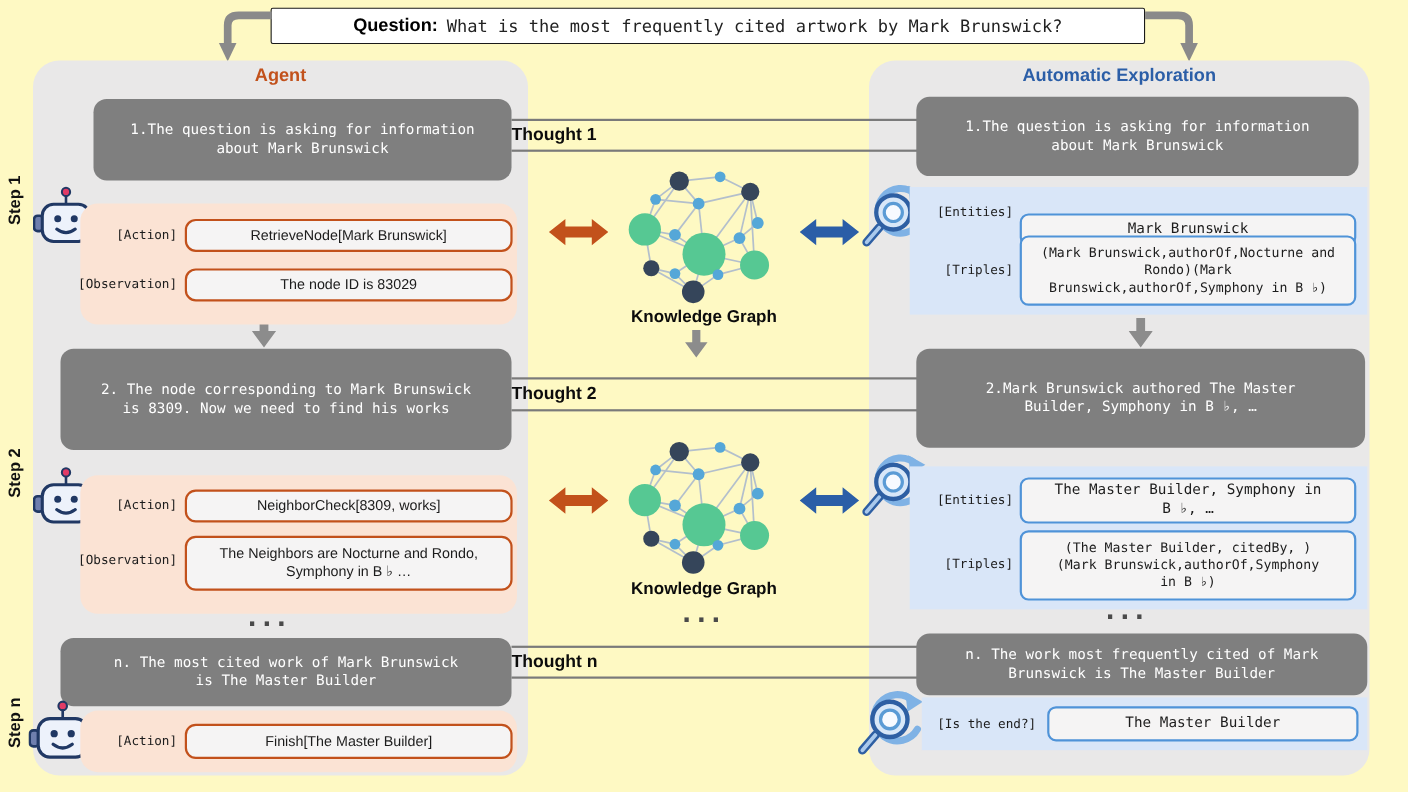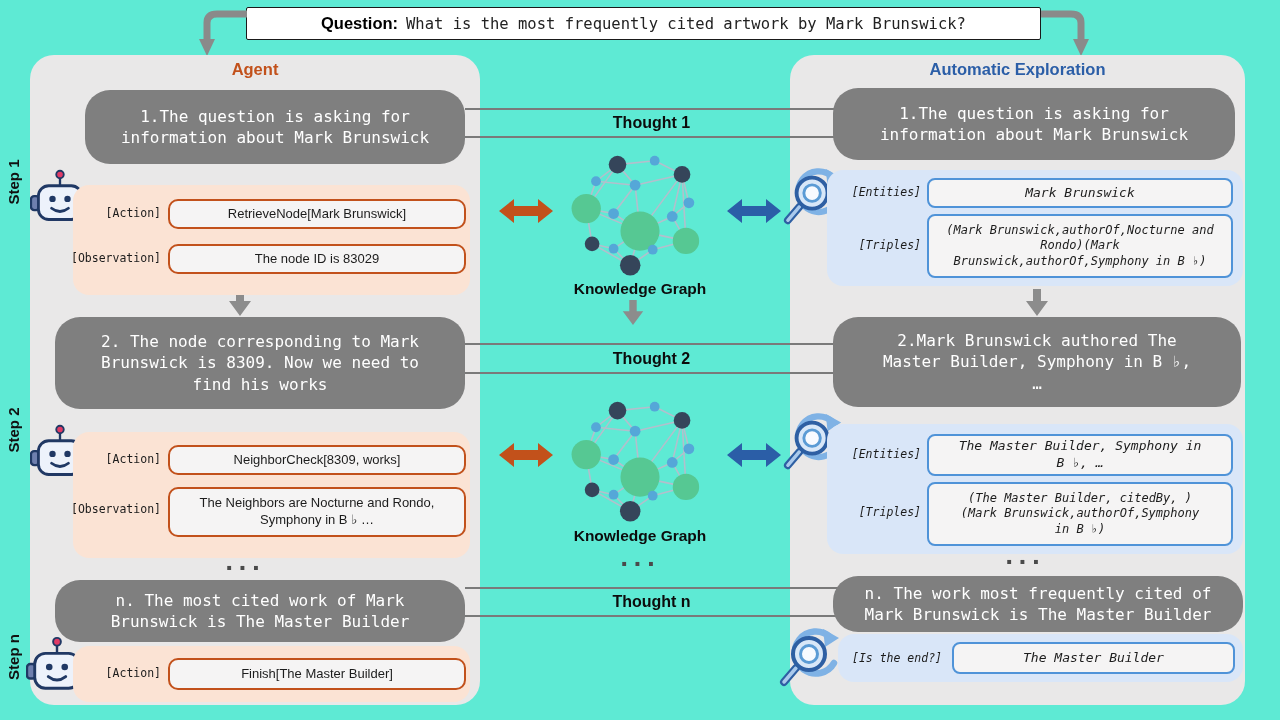--- a/index.html
+++ b/index.html
@@ -1,36 +1,36 @@
 <!DOCTYPE html>
 <html><head>
 <meta charset="utf-8">
 <style>
   html,body{margin:0;padding:0;background:#ffffff;}
-  #stage{position:relative;width:1280px;height:720px;background:#5eead4;overflow:hidden;
+  #stage{position:relative;width:1280px;height:720px;background:#fef9c3;overflow:hidden;
          font-family:"Liberation Sans",sans-serif;}
   .panel{position:absolute;background:#e9e8e8;border-radius:24px;}
   .panel-title{position:absolute;text-align:center;font-weight:bold;font-size:16.5px;}
   .t-agent{color:#c2511b;}
   .t-exp{color:#2b5ea7;}
   .step-label{position:absolute;width:80px;height:20px;text-align:center;font-weight:bold;
               font-size:15px;color:#111;transform:rotate(-90deg);}
   .qbox{position:absolute;left:246px;top:7px;width:795px;height:33px;background:#fff;
         border:1.6px solid #1a1a1a;border-radius:2px;display:flex;align-items:center;
         justify-content:center;gap:8px;box-sizing:border-box;}
   .qlabel{font-weight:bold;font-size:16.5px;color:#000;}
   .qtext{font-family:"DejaVu Sans Mono","DejaVu Sans",monospace;font-size:15.5px;color:#222;}
-  .tb{position:absolute;background:#7f7f7f;color:#fff;border-radius:25px;
-      font-family:"DejaVu Sans Mono","DejaVu Sans",monospace;font-size:16px;line-height:1.32;
+  .tb{position:absolute;background:#7f7f7f;color:#fff;border-radius:12px;
+      font-family:"DejaVu Sans Mono","DejaVu Sans",monospace;font-size:13px;line-height:1.32;
       display:flex;align-items:center;justify-content:center;text-align:center;box-sizing:border-box;}
   .band{position:absolute;border-top:2px solid #7a7a7a;border-bottom:2px solid #7a7a7a;
-        display:flex;align-items:center;justify-content:center;box-sizing:border-box;}
+        display:flex;align-items:center;justify-content:flex-start;box-sizing:border-box;}
   .band-label{font-weight:bold;font-size:16px;color:#0c0c0c;}
   .act-panel{position:absolute;background:#fbe3d4;border-radius:16px;}
-  .exp-panel{position:absolute;background:#d9e6f8;border-radius:16px;font-style:italic;}
+  .exp-panel{position:absolute;background:#d9e6f8;border-radius:0;}
   .row-label{position:absolute;font-family:"DejaVu Sans Mono","DejaVu Sans",monospace;
              font-size:11.5px;color:#1c1c1c;text-align:right;white-space:nowrap;}
   .orange-box{position:absolute;background:#f5f4f4;border:2px solid #c2511b;border-radius:10px;
               display:flex;align-items:center;justify-content:center;text-align:center;
               font-family:Liberation Sans, sans-serif;font-size:13px;
               color:#1c1c1c;line-height:1.3;box-sizing:border-box;}
   .blue-box{position:absolute;background:#f5f4f4;border:2px solid #4f93d8;border-radius:8px;
             display:flex;align-items:center;justify-content:center;text-align:center;
             font-family:"DejaVu Sans Mono","DejaVu Sans",monospace;font-size:13px;
             color:#1c1c1c;line-height:1.3;box-sizing:border-box;}
@@ -222,21 +222,21 @@
     <div class="row-label" style="left:-4px;top:20px;width:92px">[Action]</div>
     <div class="orange-box" style="left:95px;top:12px;width:298px;height:32px">Finish[The Master Builder]</div>
   </div>
 
   <div class="tb" style="left:833px;top:88px;width:402px;height:72px;padding:0 40px">1.The question is asking for information about Mark Brunswick</div>
   <svg class="abs" style="left:783px;top:165px" width="64" height="64" viewBox="0 0 66 66">
       <use href="#magnifier"></use>
     </svg>
   <div class="exp-panel" style="left:827px;top:170px;width:416px;height:116px">
     <div class="row-label" style="left:8px;top:15px;width:86px">[Entities]</div>
-    <div class="blue-box" style="left:100px;top:8px;width:306px;height:30px">Mark Brunswick</div>
+    <div class="blue-box" style="left:100px;top:24px;width:306px;height:30px">Mark Brunswick</div>
     <div class="row-label" style="left:8px;top:68px;width:86px">[Triples]</div>
     <div class="blue-box fs12" style="left:100px;top:44px;width:306px;height:64px;padding:0 17px">(Mark Brunswick,authorOf,Nocturne and Rondo)(Mark Brunswick,authorOf,Symphony in B ♭)</div>
   </div>
 
   <div class="tb" style="left:833px;top:317px;width:408px;height:90px;padding:0 44px">2.Mark Brunswick authored The Master Builder, Symphony in B ♭, …</div>
   <svg class="abs" style="left:783px;top:410px" width="64" height="64" viewBox="0 0 66 66">
       <use href="#magnifier"></use>
     </svg>
   <div class="exp-panel" style="left:827px;top:424px;width:416px;height:130px">
     <div class="row-label" style="left:8px;top:23px;width:86px">[Entities]</div>

